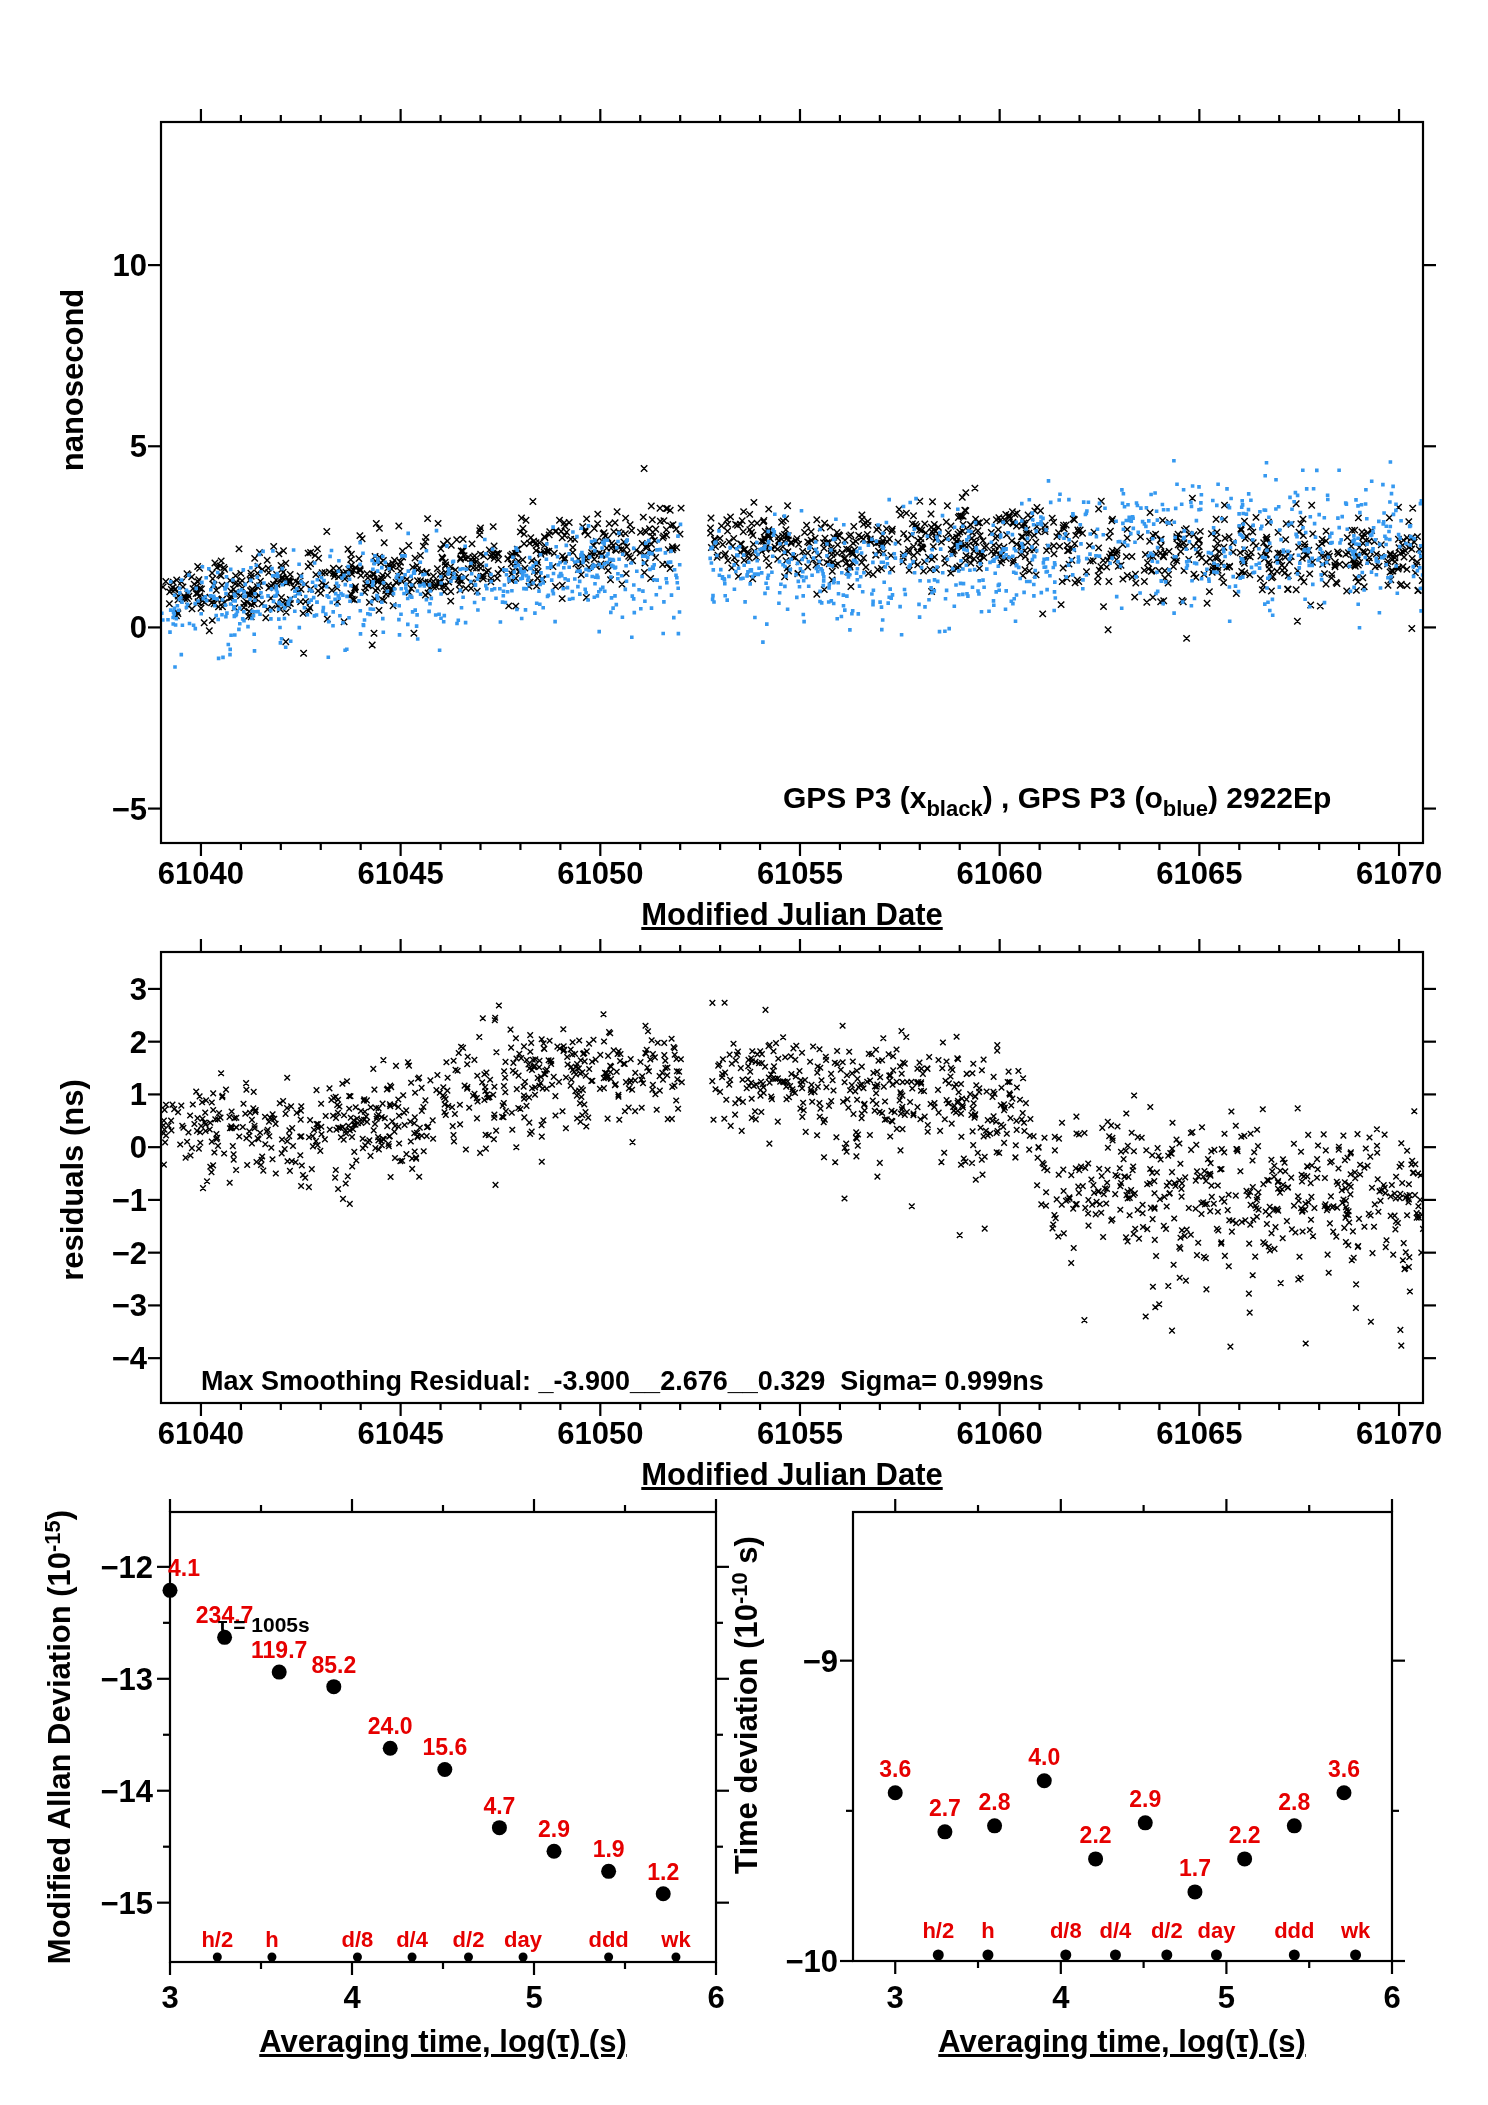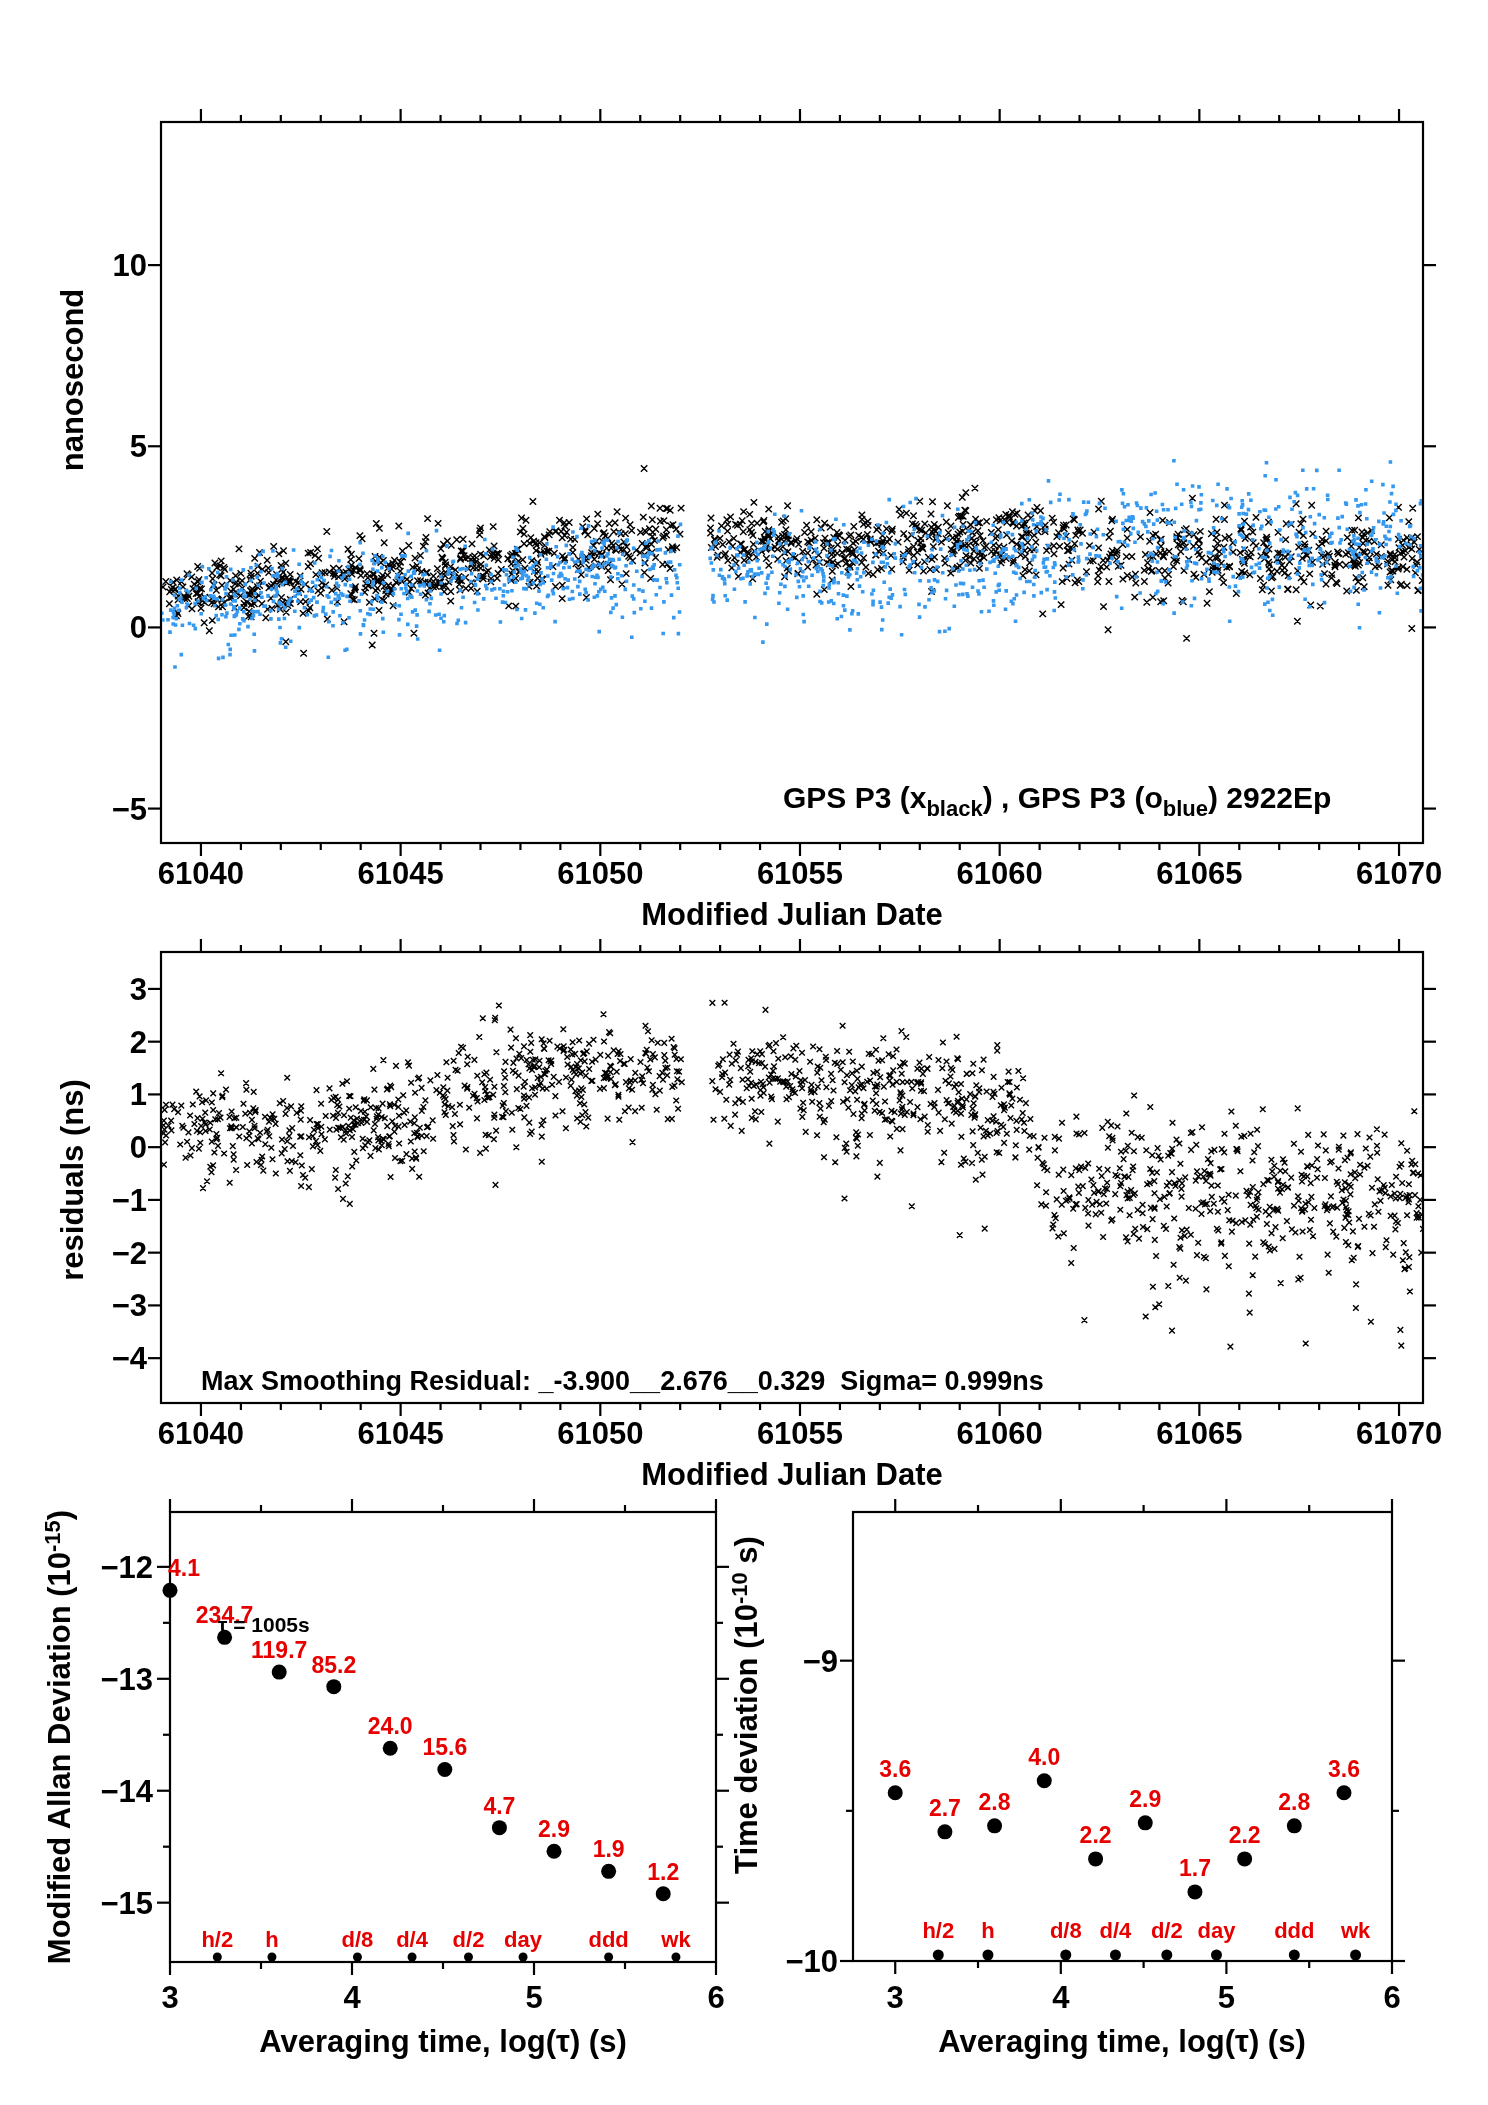--- a/index.html
+++ b/index.html
@@ -5,21 +5,21 @@
   html,body{margin:0;padding:0;background:#ffffff;}
   body{width:1488px;height:2105px;position:relative;font-family:"Liberation Sans","DejaVu Sans",sans-serif;}
   #figwrap{position:absolute;left:0;top:0;width:1488px;height:2105px;}
   svg{position:absolute;left:0;top:0;}
   svg text{font-family:"Liberation Sans","DejaVu Sans",sans-serif;font-weight:bold;}
   .ovl{position:absolute;font-weight:bold;color:#000;white-space:pre;line-height:1;}
   .f31{font-size:31px;}
   .f30{font-size:30px;}
   .f27{font-size:27px;text-align:right;}
   .f21{font-size:21px;}
-  .cx{transform:translateX(-50%);}
+  .cx{transform:translateX(-50%);text-decoration:underline;}
   .rot{transform:translate(-50%,-50%) rotate(-90deg);white-space:nowrap;}
 </style>
 </head>
 <body>
 
 <div id="figwrap">
   <svg id="fig" width="1488" height="2105" viewBox="0 0 1488 2105">
       <defs>
         <clipPath id="clip0">
           <rect x="162" y="123" width="1260" height="719"></rect>

